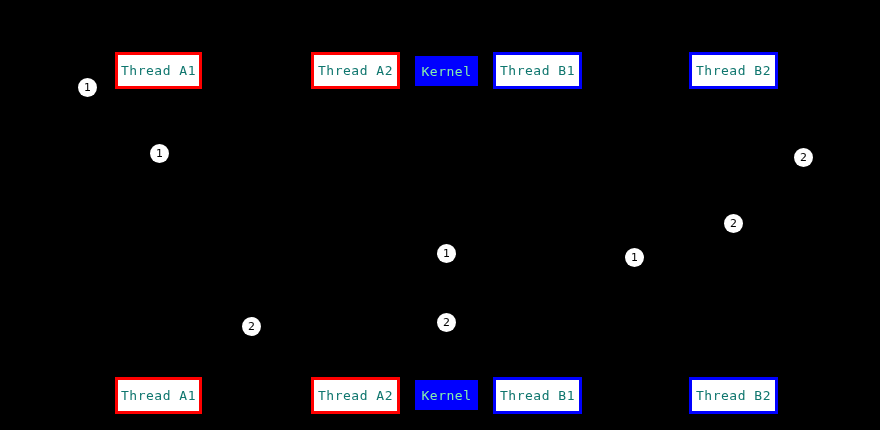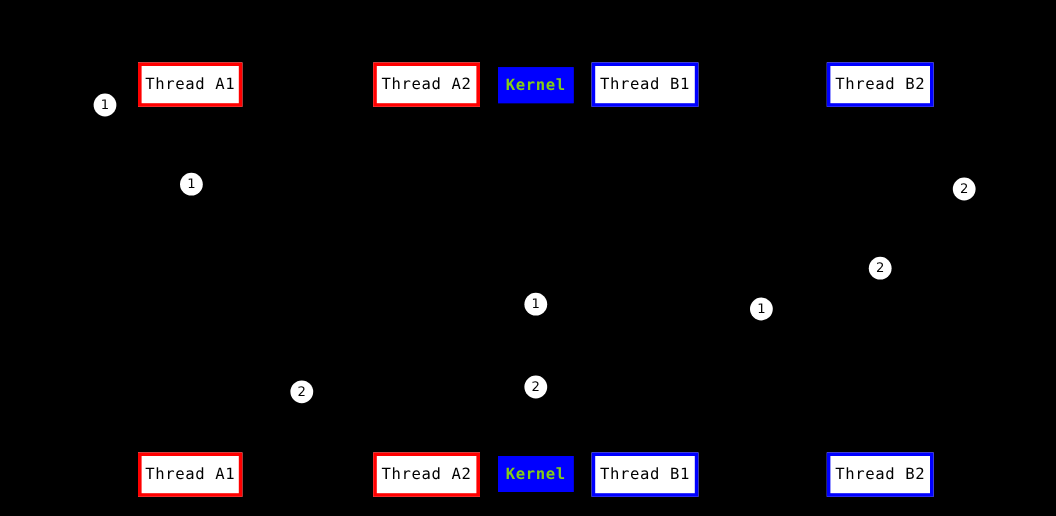--- a/index.html
+++ b/index.html
@@ -54,26 +54,25 @@
     justify-content: center;
     font-size: 13px;
     letter-spacing: 0.5px;
     line-height: 1;
     white-space: nowrap;
     border-style: solid;
     border-width: 3px;
   }
   .participant.fill-white {
     background: #FFFFFF;
-    color: #000000;
+    color: #0f766e;
   }
   .participant.fill-blue {
     background: #0000FF;
-    color: #84cc16;
-    font-weight: bold;
+    color: #86efac;
   }
   .participant.border-red   { border-color: #FF0000; }
   .participant.border-blue  { border-color: #0000FF; }
 
   
   .marker {
     position: absolute;
     width: 19px;
     height: 19px;
     border-radius: 50%;

